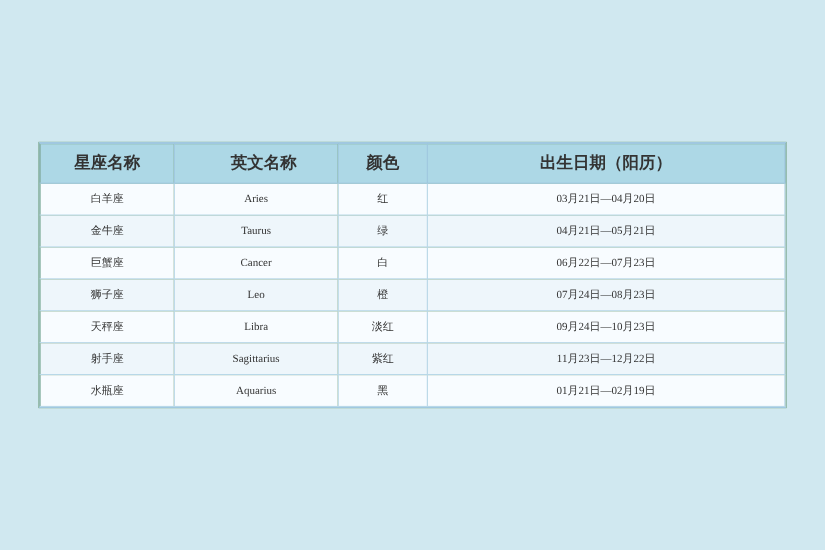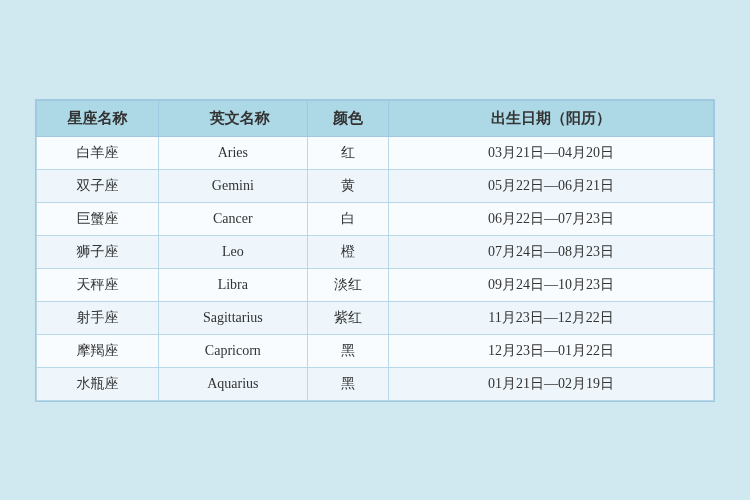--- a/index.html
+++ b/index.html
@@ -47,21 +47,21 @@
     }
 
     tbody tr:nth-child(even) {
       background-color: #eef6fb;
     }
 
     tbody td {
       border: 1px solid #b8d8e8;
       padding: 7px 12px;
       text-align: center;
-      font-size: 14px;
+      font-size: 10px;
       color: #333;
     }
 
     .col-chinese { width: 18%; }
     .col-english { width: 22%; padding-left: 20px; }
     .col-color   { width: 12%; }
     .col-date    { width: 48%; }
   </style>
 </head>
 <body>
@@ -77,24 +77,24 @@
       </tr>
     </thead>
     <tbody id="table-body">
     <tr>
           <td>白羊座</td>
           <td>Aries</td>
           <td>红</td>
           <td>03月21日—04月20日</td>
         </tr>
         <tr>
-          <td>双子座</td>
-          <td>Gemini</td>
-          <td>黄</td>
-          <td>05月22日—06月21日</td>
+          <td>金牛座</td>
+          <td>Taurus</td>
+          <td>绿</td>
+          <td>04月21日—05月21日</td>
         </tr>
         <tr>
           <td>巨蟹座</td>
           <td>Cancer</td>
           <td>白</td>
           <td>06月22日—07月23日</td>
         </tr>
         <tr>
           <td>狮子座</td>
           <td>Leo</td>
@@ -107,26 +107,20 @@
           <td>淡红</td>
           <td>09月24日—10月23日</td>
         </tr>
         <tr>
           <td>射手座</td>
           <td>Sagittarius</td>
           <td>紫红</td>
           <td>11月23日—12月22日</td>
         </tr>
         <tr>
-          <td>摩羯座</td>
-          <td>Capricorn</td>
-          <td>黑</td>
-          <td>12月23日—01月22日</td>
-        </tr>
-        <tr>
           <td>水瓶座</td>
           <td>Aquarius</td>
           <td>黑</td>
           <td>01月21日—02月19日</td>
         </tr>
       </tbody>
   </table>
 </div>
 
 </body></html>

